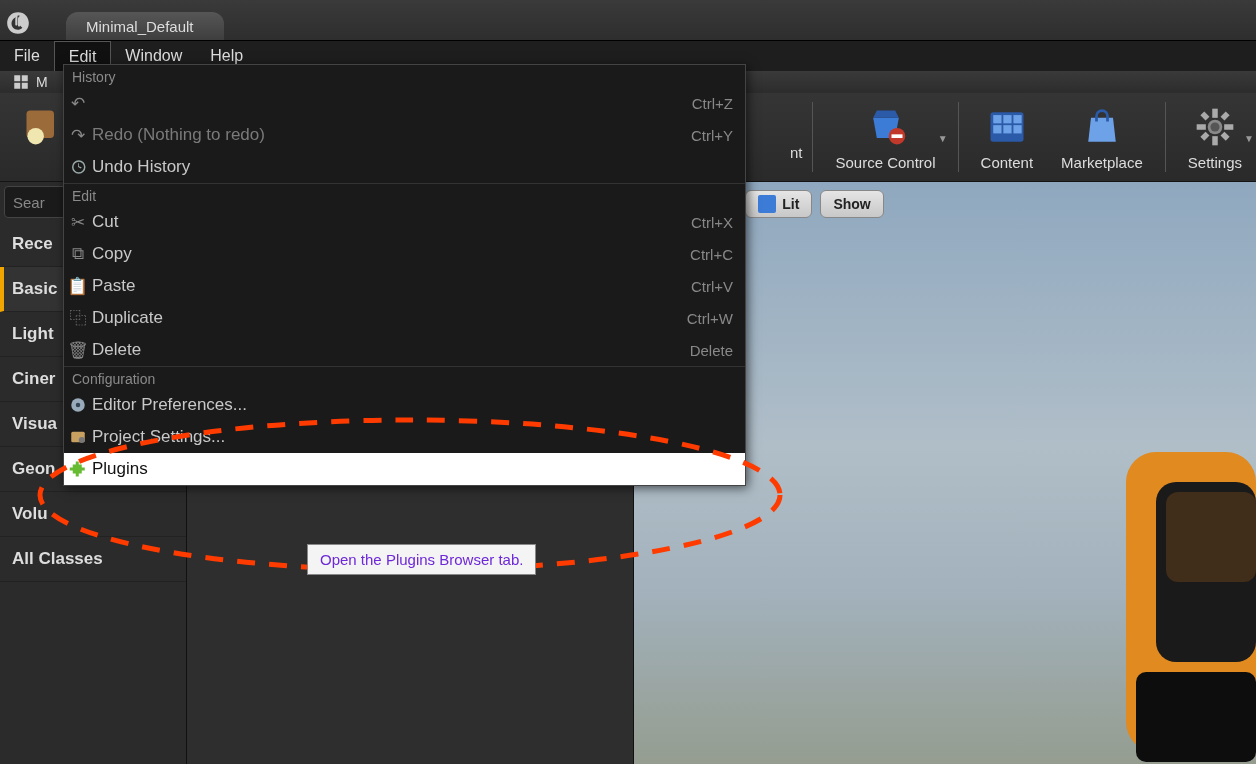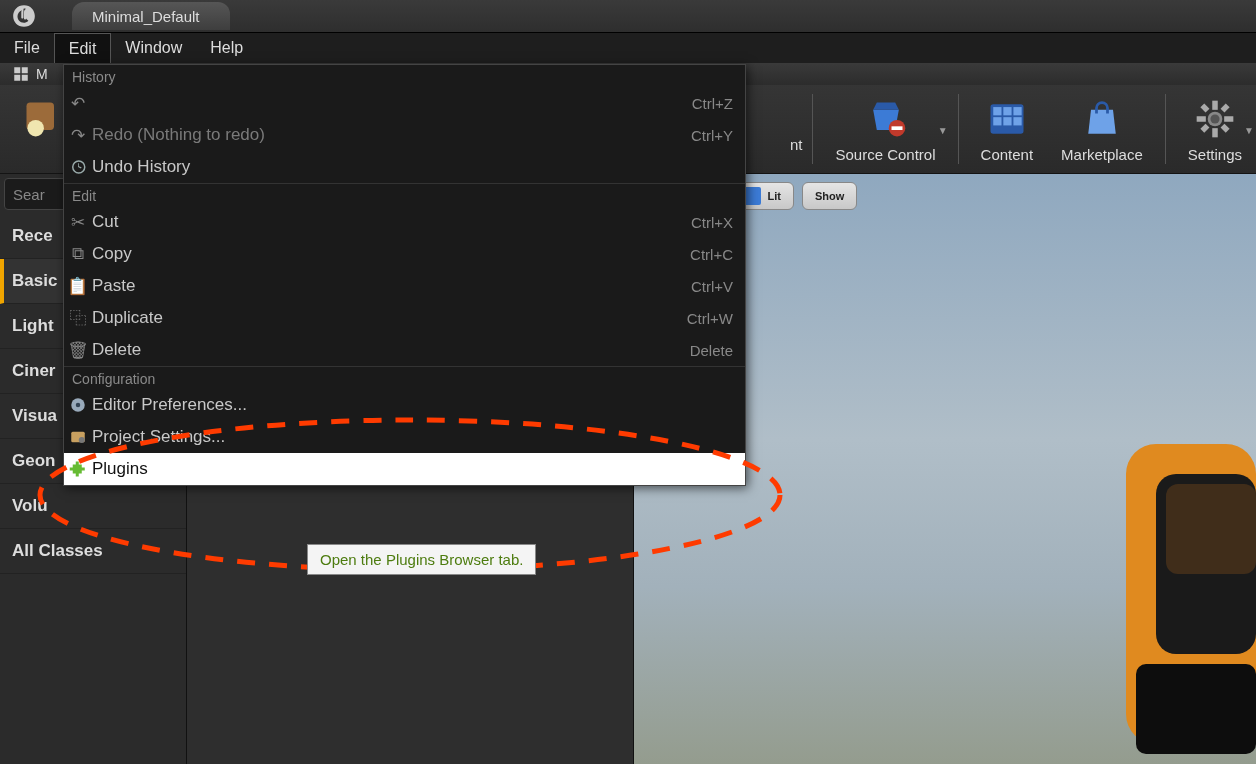--- a/index.html
+++ b/index.html
@@ -1,17 +1,17 @@
 <!DOCTYPE html>
 <html><head>
 <meta charset="utf-8">
 <style>
 html,body{margin:0;padding:0;width:1256px;height:764px;background:#1a1a1a;font-family:"Segoe UI",Arial,sans-serif;font-size:14px;color:#c8c8c8;overflow:hidden;user-select:none}
 
-.tabstrip{height:32px;background:linear-gradient(#3a3a3a,#2e2e2e);display:flex;align-items:center;padding-left:6px;position:relative}
+.tabstrip{height:40px;background:linear-gradient(#3a3a3a,#2e2e2e);display:flex;align-items:flex-end;position:relative}
 .ue-logo{width:36px;height:34px;display:flex;align-items:center;justify-content:center;color:#ddd;font-size:24px;font-weight:bold}
 .ue-logo svg{fill:#ccc}
 .wintab{height:28px;background:linear-gradient(#565656,#3e3e3e);border-radius:12px 12px 0 0;padding:0 30px 0 20px;display:flex;align-items:center;color:#ddd;font-size:15px;margin-left:30px;position:relative}
 .wintab:before,.wintab:after{content:"";position:absolute;bottom:0;width:12px;height:12px}
 
 .menubar{height:30px;background:#1e1e1e;display:flex;align-items:stretch;padding-left:0;border-top:1px solid #000}
 .menuitem{padding:0 14px;display:flex;align-items:center;font-size:16px;color:#ddd;cursor:pointer}
 .menuitem.open{background:#111;border:1px solid #555;border-bottom:none}
 
 .panelrow{height:22px;background:linear-gradient(#3a3a3a,#2c2c2c);display:flex;align-items:center;padding-left:12px;color:#ddd;font-size:14px}
@@ -27,35 +27,35 @@
 .searchbox{height:30px;background:#1b1b1b;border:1px solid #444;border-radius:4px;margin:4px;display:flex;align-items:center;padding:0 8px;color:#888;font-size:15px}
 .cat{height:44px;display:flex;align-items:center;padding-left:12px;font-size:17px;font-weight:600;color:#ddd;border-bottom:1px solid #222}
 .cat.active{border-left:4px solid #f0a500;background:#333;padding-left:8px}
 .midcol{width:446px;background:#2e2e2e;border-right:1px solid #111}
 .assetrow{height:70px;display:flex;align-items:center;padding-left:12px;position:relative}
 .thumb{width:50px;height:50px;background:linear-gradient(#555,#333);border:1px solid #111;border-radius:2px;margin-right:14px;display:flex;align-items:center;justify-content:center}
 .assetname{font-size:17px;color:#ddd}
 .qmark{position:absolute;right:22px;top:22px;width:18px;height:18px;border:1px solid #777;border-radius:50%;display:flex;align-items:center;justify-content:center;font-size:12px;color:#888}
 .viewport{flex:1;background:linear-gradient(#8fa8bf 0%,#b0bec8 45%,#a2b1bb 70%,#949c8e 100%);position:relative;overflow:hidden}
 .vp-chrome{position:absolute;top:8px;left:8px;display:flex;gap:8px}
-.vp-btn{background:linear-gradient(#e5e5e5,#c8c8c8);border:1px solid #888;border-radius:6px;padding:4px 12px;font-size:11px;font-weight:600;color:#222;display:flex;align-items:center;gap:6px}
+.vp-btn{background:linear-gradient(#e5e5e5,#c8c8c8);border:1px solid #888;border-radius:6px;padding:4px 12px;font-size:14px;font-weight:600;color:#222;display:flex;align-items:center;gap:6px}
 .vp-btn .cube{width:18px;height:18px;background:#3c7bd6;border-radius:2px}
 .car{position:absolute;right:0;bottom:0;width:250px;height:360px}
 
 .dropdown{position:absolute;left:63px;top:64px;width:681px;background:#1a1a1a;border:1px solid #444;box-shadow:2px 2px 10px rgba(0,0,0,.6);z-index:50}
 .dd-section{padding:4px 8px 2px 8px;color:#8a8a8a;font-size:14px;border-top:1px solid #333}
 .dd-section:first-child{border-top:none}
 .dd-item{height:32px;display:flex;align-items:center;padding:0 12px 0 28px;font-size:17px;color:#c8c8c8;position:relative}
 .dd-item.disabled{color:#7a7a7a}
 .dd-item .sc{margin-left:auto;color:#888;font-size:15px}
 .dd-item .mi-icon{position:absolute;left:4px;width:20px;height:20px;display:flex;align-items:center;justify-content:center;color:#888}
 .dd-item.hl{background:#ffffff;color:#111}
 .dd-item.hl .mi-icon{color:#111}
 
-.tooltip{position:absolute;left:307px;top:544px;background:#f4f4f4;border:1px solid #888;padding:6px 12px;font-size:15px;color:#4d7c0f;z-index:60}
+.tooltip{position:absolute;left:307px;top:544px;background:#f4f4f4;border:1px solid #888;padding:6px 12px;font-size:15px;color:#6d28d9;z-index:60}
 
 .anno{position:absolute;left:30px;top:410px;width:760px;height:170px;z-index:55;pointer-events:none}
 .anno ellipse{stroke:#ff3b00;stroke-width:5;stroke-dasharray:18 14;fill:none}
 
 .ticon svg{width:44px;height:44px}
 
 .modes-ico{width:18px;height:18px;fill:#ccc}
 .tabstrip .stripe{position:absolute;inset:0;background:repeating-linear-gradient(135deg,#3a3a3a 0 24px,#333 24px 48px);z-index:-1}
 </style>
 </head>

